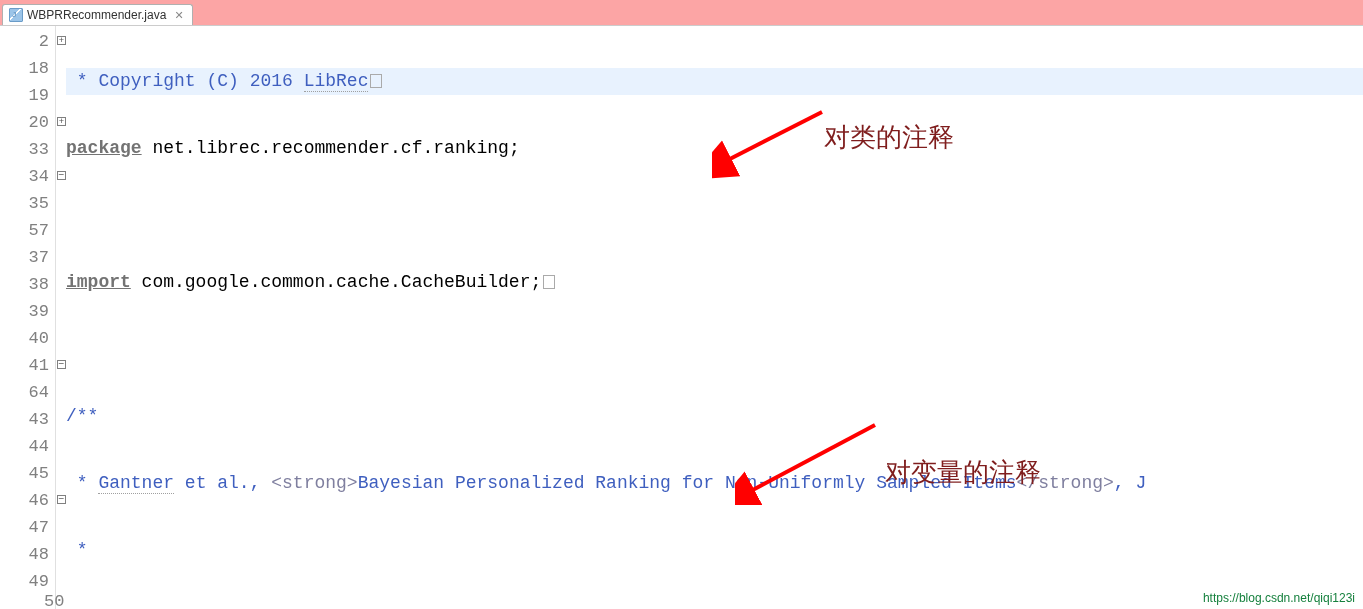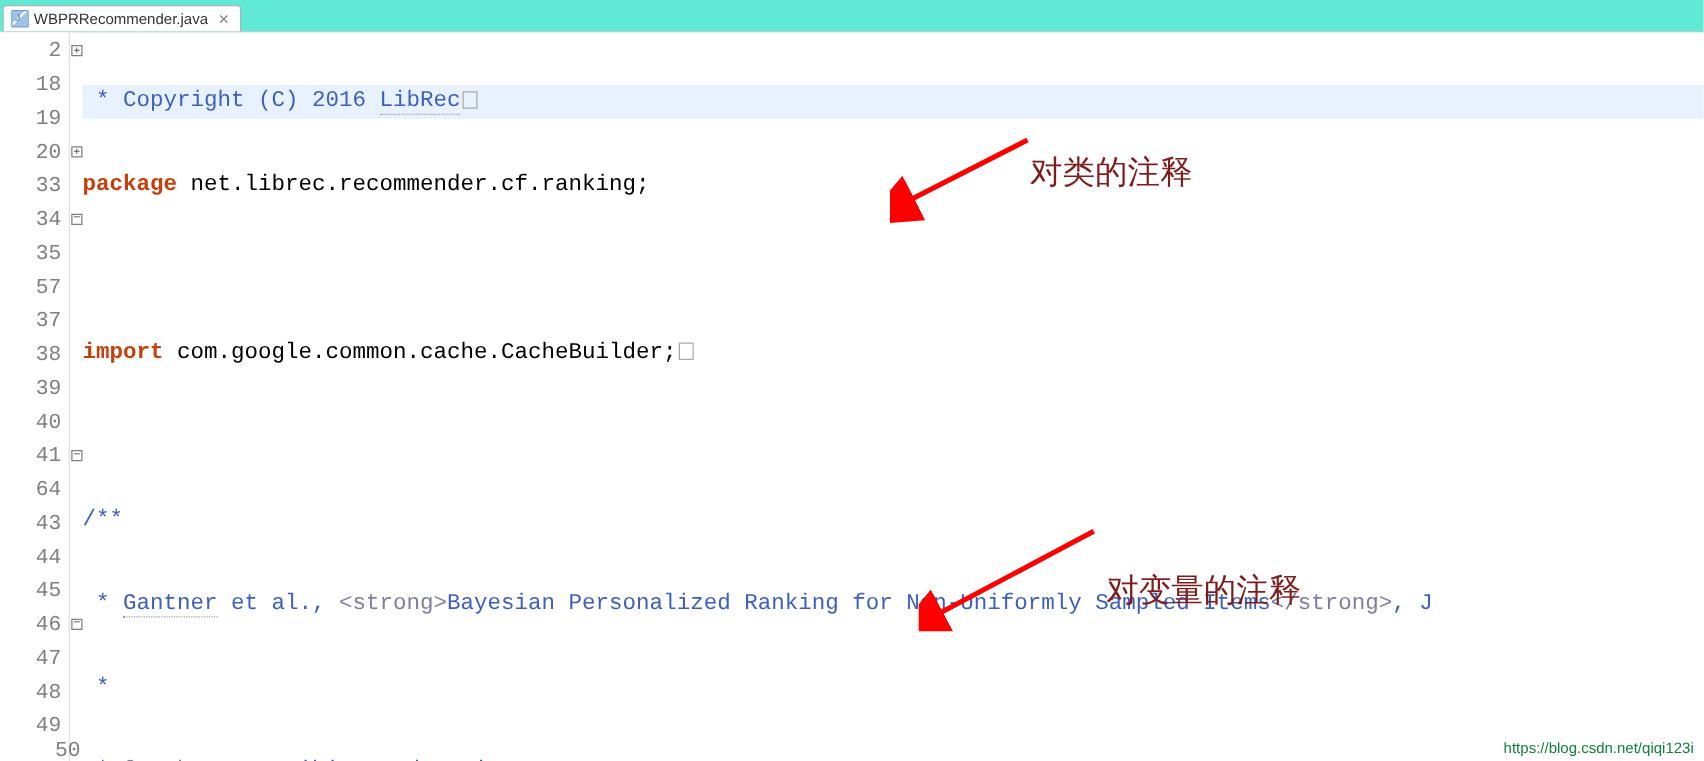--- a/index.html
+++ b/index.html
@@ -7,21 +7,21 @@
       font-family: Consolas, 'Courier New', monospace;
       font-size: 18px;
       background: #fff;
       width: 1363px;
       height: 609px;
       overflow: hidden;
       position: relative;
     }
     .tab-bar {
       height: 26px;
-      background: #5eead4;
+      background: #fca5a5;
       border-bottom: 1px solid #ccc;
       display: flex;
       align-items: flex-end;
       text-align: right;
     }
     .tab {
       background: #fff;
       border: 1px solid #b0b0b0;
       border-bottom: none;
       padding: 3px 8px 3px 6px;
@@ -109,21 +109,21 @@
       flex: 1;
       padding-left: 10px;
       padding-top: 2px;
       white-space: pre;
     }
     .code-line {
       height: 27px;
       line-height: 27px;
     }
     .hl-line { background: #e8f2fe; }
-    .kw { color: #c2410c; font-weight: bold; }
+    .kw { color: #737373; font-weight: bold; text-decoration: underline; }
     .comment { color: #3f5fbf; }
     .tag-kw { color: #7f7f9f; }
     .fold-box {
       display: inline-block;
       border: 1px solid #aaa;
       width: 12px;
       height: 14px;
       vertical-align: middle;
       margin-left: 2px;
     }

